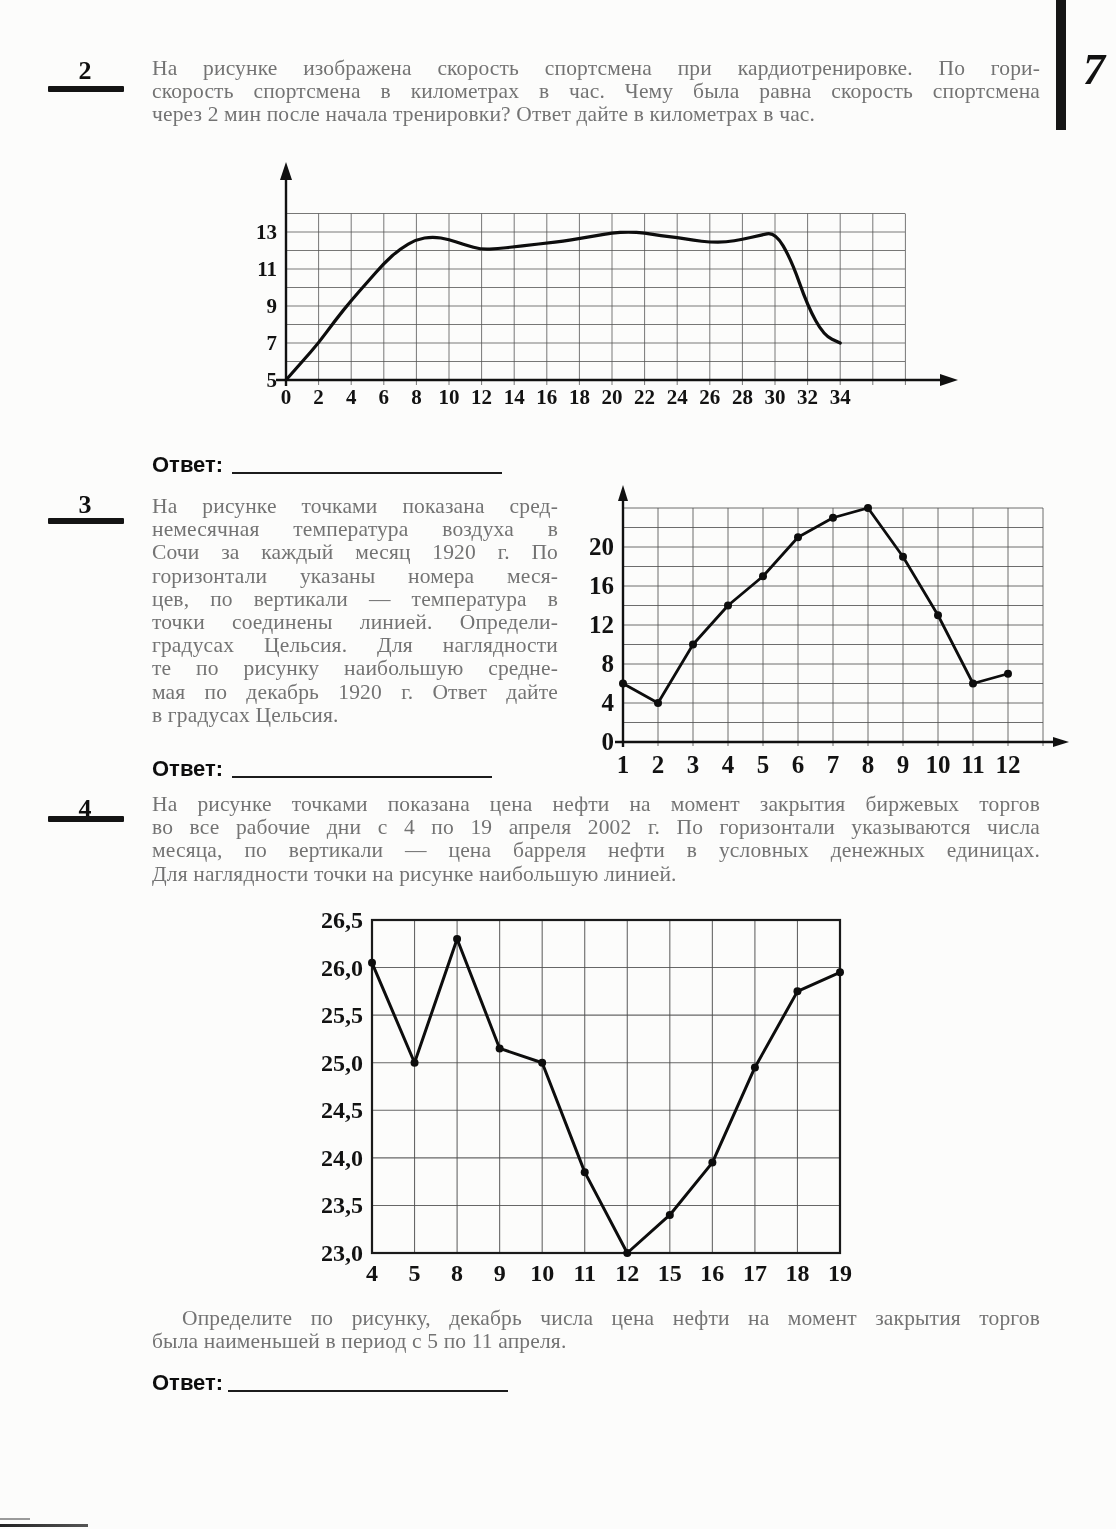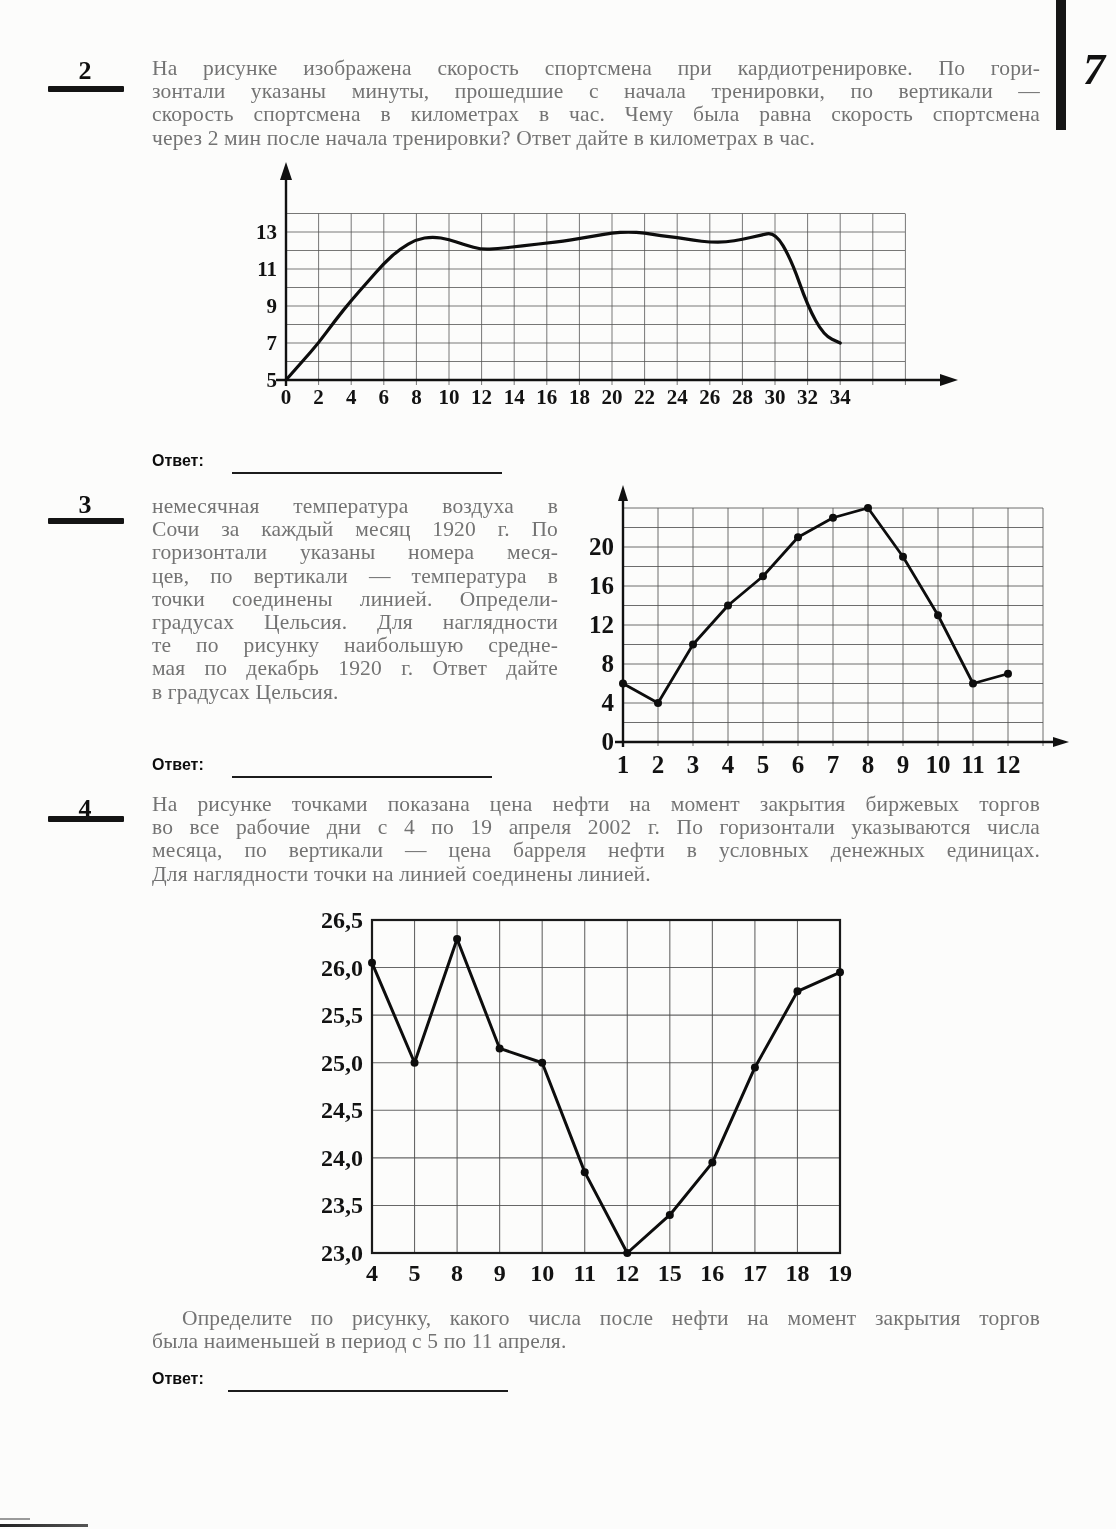--- a/index.html
+++ b/index.html
@@ -11,21 +11,21 @@
              font-family:"Liberation Serif",serif;color:#0e0e0e;line-height:26px;}
   .badge-bar{position:absolute;width:76px;height:6px;background:#141414;border-radius:1px;}
   
   .ptext{position:absolute;font-size:21.5px;line-height:23.2px;font-weight:400;
          letter-spacing:0.15px;color:#737373;}
   .tline{text-align:justify;text-align-last:justify;white-space:normal;}
   .tlast{text-align-last:left;}
   .tindent{text-indent:30px;}
   
   .answer-label{position:absolute;font-family:"Liberation Sans",sans-serif;font-weight:bold;
-                font-size:16px;color:#0d0d0d;}
+                font-size:22px;color:#0d0d0d;}
   .answer-line{position:absolute;height:0;border-bottom:2px solid #1c1c1c;}
   
   .corner-bar{position:absolute;left:1056px;top:0;width:10px;height:130px;background:#161616;}
   .page-num{position:absolute;left:1072px;top:44px;width:44px;text-align:center;
             font-family:"Liberation Serif",serif;font-style:italic;font-weight:bold;
             font-size:44px;color:#111;}
   .bottom-mark{position:absolute;left:0;top:1524px;width:88px;height:3px;
                background:linear-gradient(90deg,#222,#555);}
   .bottom-mark2{position:absolute;left:0;top:1518px;width:30px;height:2px;background:#9a9a9a;}
   svg text{font-family:"Liberation Serif",serif;font-weight:bold;fill:#121212;}
@@ -36,21 +36,20 @@
 <div class="page">
 
   <div class="corner-bar"></div>
   <div class="page-num">7</div>
 
   <div class="badge-num" style="left:48px;top:58px;">2</div>
   <div class="badge-bar" style="left:48px;top:86px;"></div>
 
   <div class="ptext" style="left:152px;top:57px;width:888px;">
       <div class="tline">На рисунке изображена скорость спортсмена при кардиотренировке. По гори-</div>
-      <div class="tline">зонтали указаны минуты, прошедшие с начала тренировки, по вертикали —</div>
       <div class="tline">скорость спортсмена в километрах в час. Чему была равна скорость спортсмена</div>
       <div class="tline tlast">через 2 мин после начала тренировки? Ответ дайте в километрах в час.</div>
     </div>
 
   <svg id="chart1" class="abs" style="left:248px;top:158px;" width="710" height="258" viewBox="0 0 710 258">
       <line x1="38" y1="203.5" x2="657" y2="203.5" stroke="#565656" stroke-width="1" opacity="0.8"></line>
       <line x1="38" y1="185" x2="657" y2="185" stroke="#565656" stroke-width="1" opacity="0.8"></line>
       <line x1="38" y1="166.5" x2="657" y2="166.5" stroke="#565656" stroke-width="1" opacity="0.8"></line>
       <line x1="38" y1="148" x2="657" y2="148" stroke="#565656" stroke-width="1" opacity="0.8"></line>
       <line x1="38" y1="129.5" x2="657" y2="129.5" stroke="#565656" stroke-width="1" opacity="0.8"></line>
@@ -107,20 +106,21 @@
       <path d="M38,222 Q54.3,203.5 62.449999999999996,194.25 Q70.6,185 78.75,173.9 Q86.9,162.8 95.05000000000001,152.625 Q103.2,142.45 111.35,133.2 Q119.5,123.94999999999999 127.65,114.69999999999999 Q135.8,105.44999999999999 143.95000000000002,98.05 Q152.10000000000002,90.65 160.25,86.025 Q168.4,81.4 176.55,80.0125 Q184.70000000000002,78.625 192.85000000000002,80.0125 Q201,81.4 209.15,84.175 Q217.3,86.94999999999999 225.45000000000002,89.26249999999999 Q233.60000000000002,91.57499999999999 241.75,91.1125 Q249.9,90.65 258.05,89.72500000000001 Q266.20000000000005,88.80000000000001 274.35,87.875 Q282.5,86.94999999999999 290.65,86.02499999999999 Q298.8,85.1 306.95000000000005,84.175 Q315.1,83.25 323.25,81.8625 Q331.40000000000003,80.475 339.55,79.08749999999999 Q347.7,77.69999999999999 355.85,76.3125 Q364,74.92500000000001 372.15,74.4625 Q380.3,74 388.45000000000005,74.4625 Q396.6,74.92500000000001 404.75,76.3125 Q412.90000000000003,77.69999999999999 421.05000000000007,78.625 Q429.20000000000005,79.55000000000001 437.35,80.9375 Q445.5,82.32499999999999 453.65,83.25 Q461.8,84.17500000000001 469.95000000000005,84.17500000000001 Q478.1,84.17500000000001 486.25,82.78750000000001 Q494.40000000000003,81.4 502.55000000000007,79.55 Q510.70000000000005,77.69999999999999 518.85,75.85 Q527,74 535.15,87.875 Q543.3,101.75 551.45,124.875 Q559.6,148 567.75,162.8 Q575.9,177.6 584.05,181.3 L592.2,185" fill="none" stroke="#0d0d0d" stroke-width="3.2" stroke-linecap="round"></path>
     </svg>
 
   <span class="answer-label" style="left:152px;top:452px;">Ответ:</span>
   <span class="answer-line" style="left:232px;top:472px;width:270px;"></span>
 
   <div class="badge-num" style="left:48px;top:492px;">3</div>
   <div class="badge-bar" style="left:48px;top:518px;"></div>
 
   <div class="ptext" style="left:152px;top:495px;width:406px;">
+      <div class="tline">На рисунке точками показана сред-</div>
       <div class="tline">немесячная температура воздуха в</div>
       <div class="tline">Сочи за каждый месяц 1920 г. По</div>
       <div class="tline">горизонтали указаны номера меся-</div>
       <div class="tline">цев, по вертикали — температура в</div>
       <div class="tline">точки соединены линией. Определи-</div>
       <div class="tline">градусах Цельсия. Для наглядности</div>
       <div class="tline">те по рисунку наибольшую средне-</div>
       <div class="tline">мая по декабрь 1920 г. Ответ дайте</div>
       <div class="tline tlast">в градусах Цельсия.</div>
     </div>
@@ -191,21 +191,21 @@
   <span class="answer-label" style="left:152px;top:756px;">Ответ:</span>
   <span class="answer-line" style="left:232px;top:776px;width:260px;"></span>
 
   <div class="badge-num" style="left:48px;top:796px;">4</div>
   <div class="badge-bar" style="left:48px;top:816px;"></div>
 
   <div class="ptext" style="left:152px;top:793px;width:888px;">
       <div class="tline">На рисунке точками показана цена нефти на момент закрытия биржевых торгов</div>
       <div class="tline">во все рабочие дни с 4 по 19 апреля 2002 г. По горизонтали указываются числа</div>
       <div class="tline">месяца, по вертикали — цена барреля нефти в условных денежных единицах.</div>
-      <div class="tline tlast">Для наглядности точки на линией соединены линией.</div>
+      <div class="tline tlast">Для наглядности точки на рисунке наибольшую линией.</div>
     </div>
 
   <svg id="chart3" class="abs" style="left:293px;top:900px;" width="585" height="400" viewBox="0 0 585 400">
       <line x1="121.54545454545455" y1="20" x2="121.54545454545455" y2="353" stroke="#4e4e4e" stroke-width="1.1" opacity="0.85"></line>
       <line x1="164.0909090909091" y1="20" x2="164.0909090909091" y2="353" stroke="#4e4e4e" stroke-width="1.1" opacity="0.85"></line>
       <line x1="206.63636363636363" y1="20" x2="206.63636363636363" y2="353" stroke="#4e4e4e" stroke-width="1.1" opacity="0.85"></line>
       <line x1="249.1818181818182" y1="20" x2="249.1818181818182" y2="353" stroke="#4e4e4e" stroke-width="1.1" opacity="0.85"></line>
       <line x1="291.72727272727275" y1="20" x2="291.72727272727275" y2="353" stroke="#4e4e4e" stroke-width="1.1" opacity="0.85"></line>
       <line x1="334.27272727272725" y1="20" x2="334.27272727272725" y2="353" stroke="#4e4e4e" stroke-width="1.1" opacity="0.85"></line>
       <line x1="376.8181818181818" y1="20" x2="376.8181818181818" y2="353" stroke="#4e4e4e" stroke-width="1.1" opacity="0.85"></line>
@@ -248,21 +248,21 @@
       <circle cx="291.72727272727275" cy="272.12857142857126" r="4" fill="#0d0d0d"></circle>
       <circle cx="334.27272727272725" cy="353" r="4" fill="#0d0d0d"></circle>
       <circle cx="376.8181818181818" cy="314.9428571428573" r="4" fill="#0d0d0d"></circle>
       <circle cx="419.3636363636364" cy="262.61428571428576" r="4" fill="#0d0d0d"></circle>
       <circle cx="461.90909090909093" cy="167.47142857142865" r="4" fill="#0d0d0d"></circle>
       <circle cx="504.4545454545455" cy="91.35714285714289" r="4" fill="#0d0d0d"></circle>
       <circle cx="547" cy="72.32857142857154" r="4" fill="#0d0d0d"></circle>
     </svg>
 
   <div class="ptext" style="left:152px;top:1307px;width:888px;">
-      <div class="tline tindent">Определите по рисунку, какого числа после нефти на момент закрытия торгов</div>
+      <div class="tline tindent">Определите по рисунку, декабрь числа цена нефти на момент закрытия торгов</div>
       <div class="tline tlast">была наименьшей в период с 5 по 11 апреля.</div>
     </div>
 
   <span class="answer-label" style="left:152px;top:1370px;">Ответ:</span>
   <span class="answer-line" style="left:228px;top:1390px;width:280px;"></span>
 
   <div class="bottom-mark2"></div>
   <div class="bottom-mark"></div>
 </div>
 

